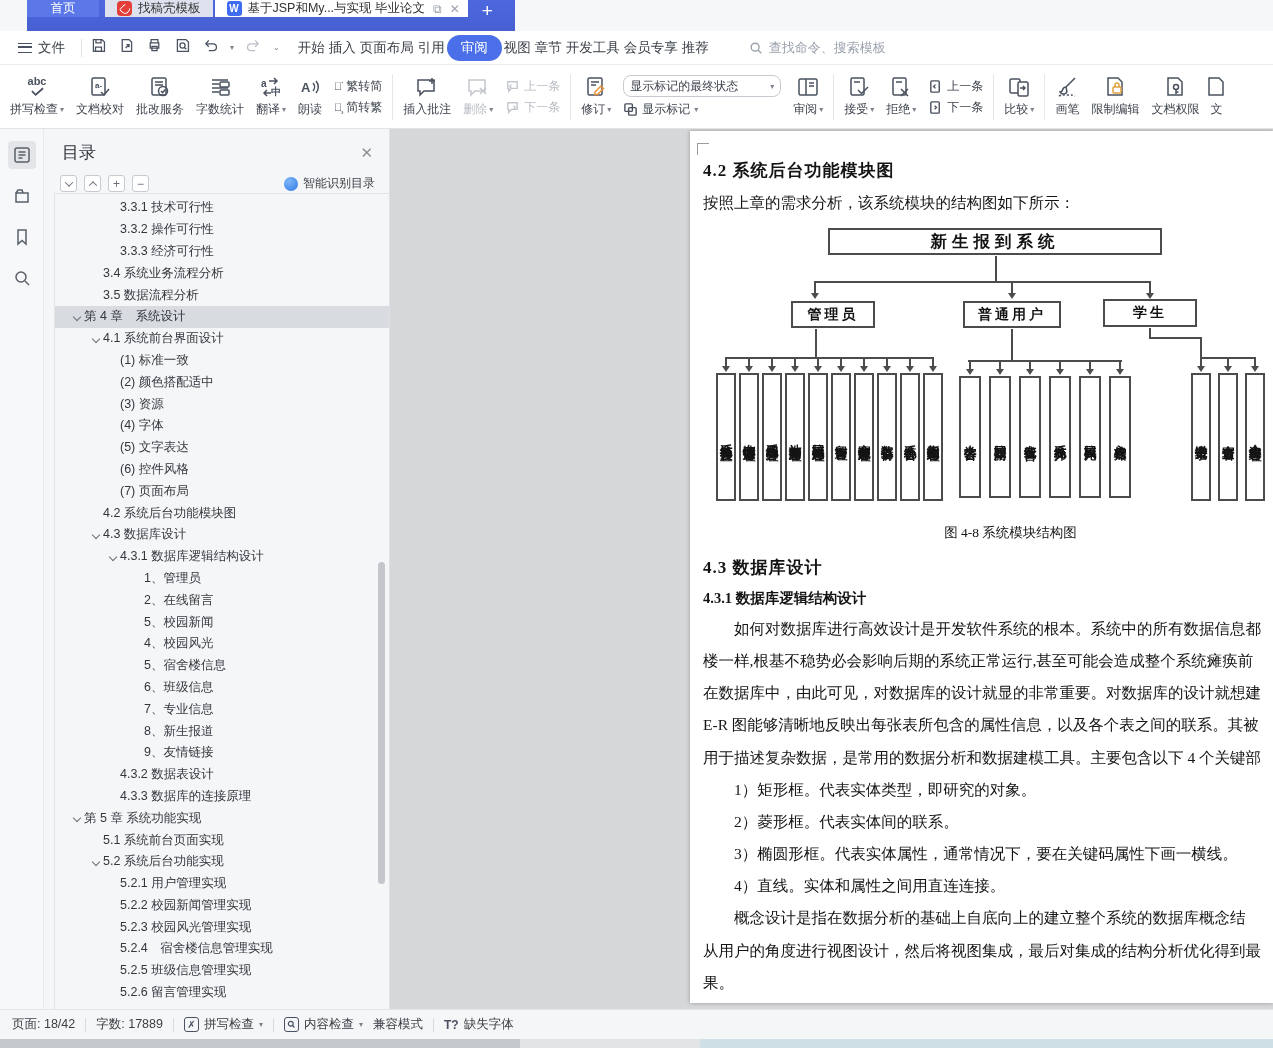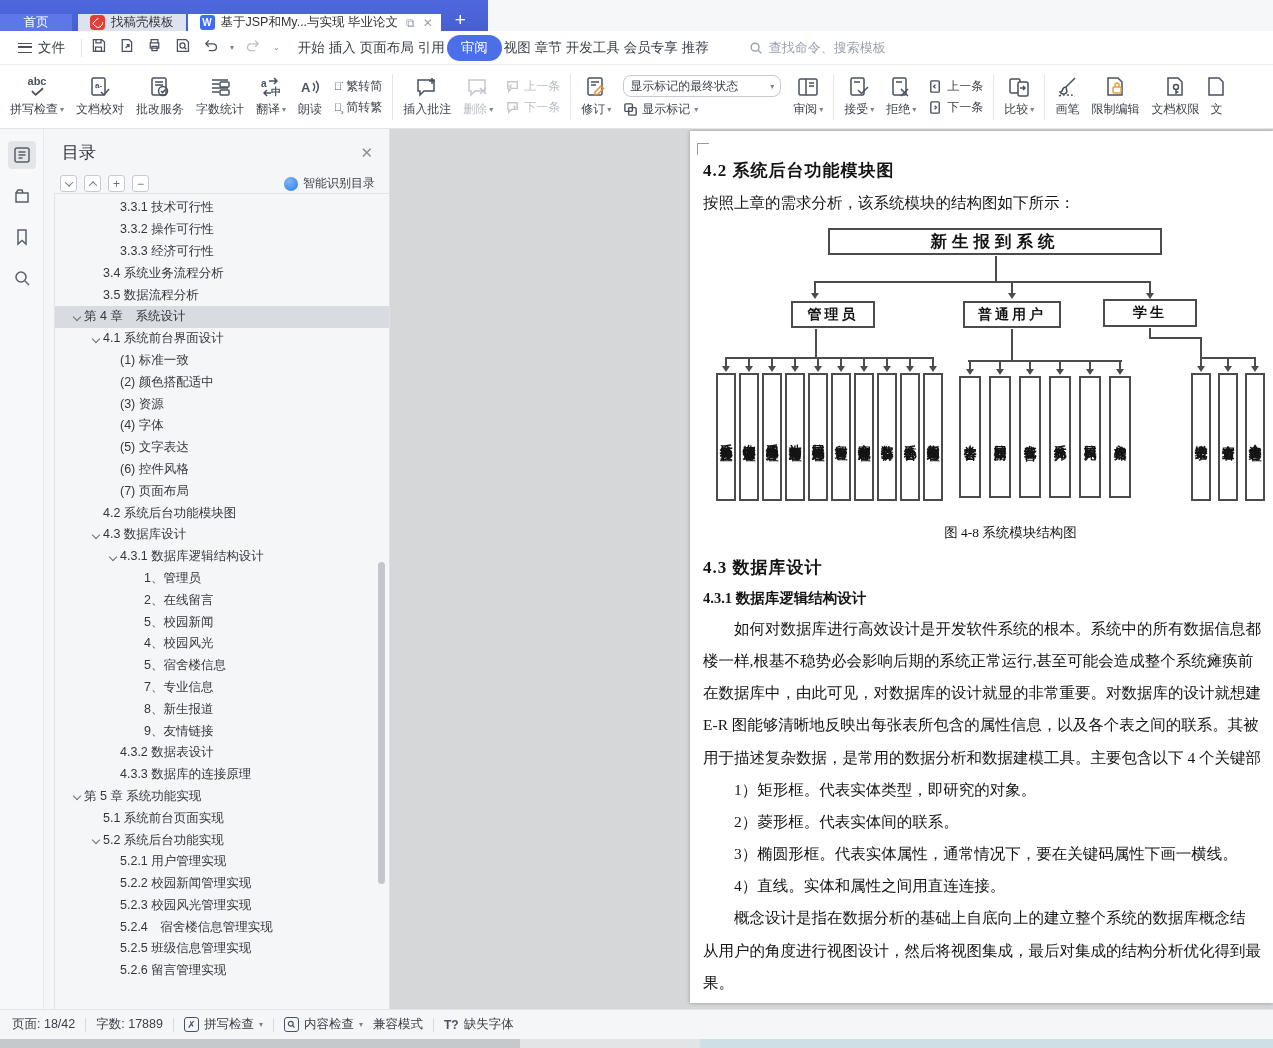--- a/index.html
+++ b/index.html
@@ -1,21 +1,21 @@
 <!DOCTYPE html>
 <html><head>
 <meta charset="utf-8">
 <style>
   * { box-sizing: border-box; margin: 0; padding: 0; }
   html,body { width:1273px; height:1048px; overflow:hidden;
     font-family:"Liberation Sans","DejaVu Sans",sans-serif; background:#fff; }
 
   
   .tabbar { height:31px; background:#f6f7f9; display:flex; }
-  .tabzone { width:488px; background:linear-gradient(#4d68de,#4660d2); display:flex; align-items:flex-end; }
+  .tabzone { width:488px; background:linear-gradient(#4d68de,#4660d2); display:flex; align-items:flex-start;margin-left:27px; }
   .tab { display:flex; align-items:center; font-size:12.5px; padding:0 12px; cursor:default; }
   .tab-home { width:72px; justify-content:center; background:#5c78e8; color:#fff; }
   .tab-tpl { background:#dde2ee; color:#333; margin-left:6px; gap:6px; }
   .tab-doc { background:#fff; color:#333; margin-left:2px; gap:6px; padding-right:8px; }
   .tpl-ico { width:15px; height:15px; border-radius:4px; background:#e33e38; position:relative; flex:0 0 auto;}
   .tpl-ico::after { content:""; position:absolute; left:4px; top:3px; width:7px; height:8px;
     border:1.6px solid #fff; border-radius:50% 50% 50% 0; border-top-color:transparent; transform:rotate(40deg);}
   .w-ico { width:15px; height:15px; border-radius:3px; background:#3f6cf0; color:#fff; font-size:10px;
     font-weight:bold; display:flex; align-items:center; justify-content:center; flex:0 0 auto;}
   .tab-doc .mini { color:#9aa0ab; font-size:12px; margin-left:2px; }
@@ -639,20 +639,26 @@
           <span>4、校园风光</span>
         </div>
 
         <div class="toc-item lvl4">
           <span class="arr">
             <span class="chev"></span>
           </span>
           <span>5、宿舍楼信息</span>
         </div>
 
+        <div class="toc-item lvl4">
+          <span class="arr">
+            <span class="chev"></span>
+          </span>
+          <span>6、班级信息</span>
+        </div>
 
         <div class="toc-item lvl4">
           <span class="arr">
             <span class="chev"></span>
           </span>
           <span>7、专业信息</span>
         </div>
 
         <div class="toc-item lvl4">
           <span class="arr">

